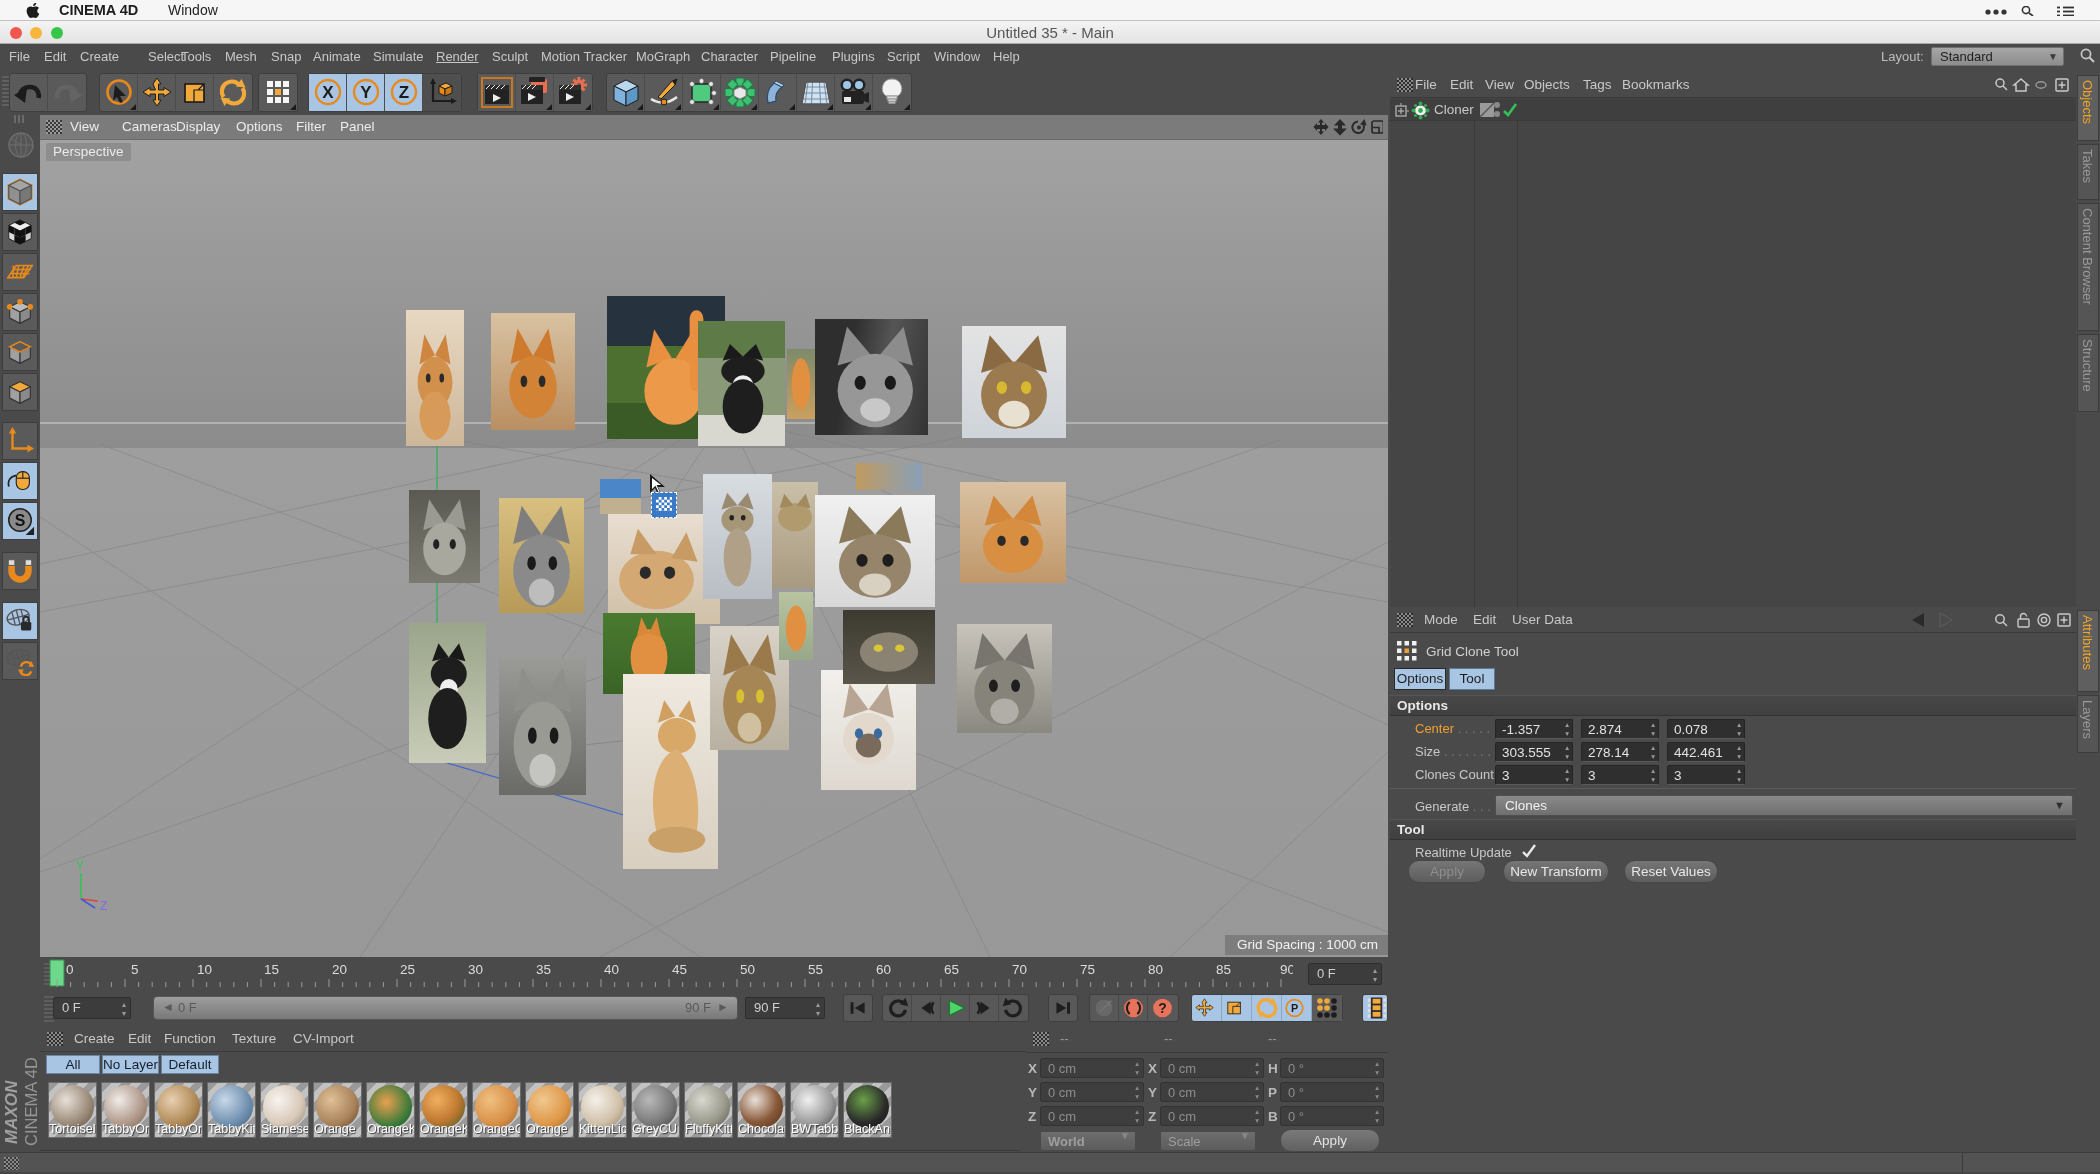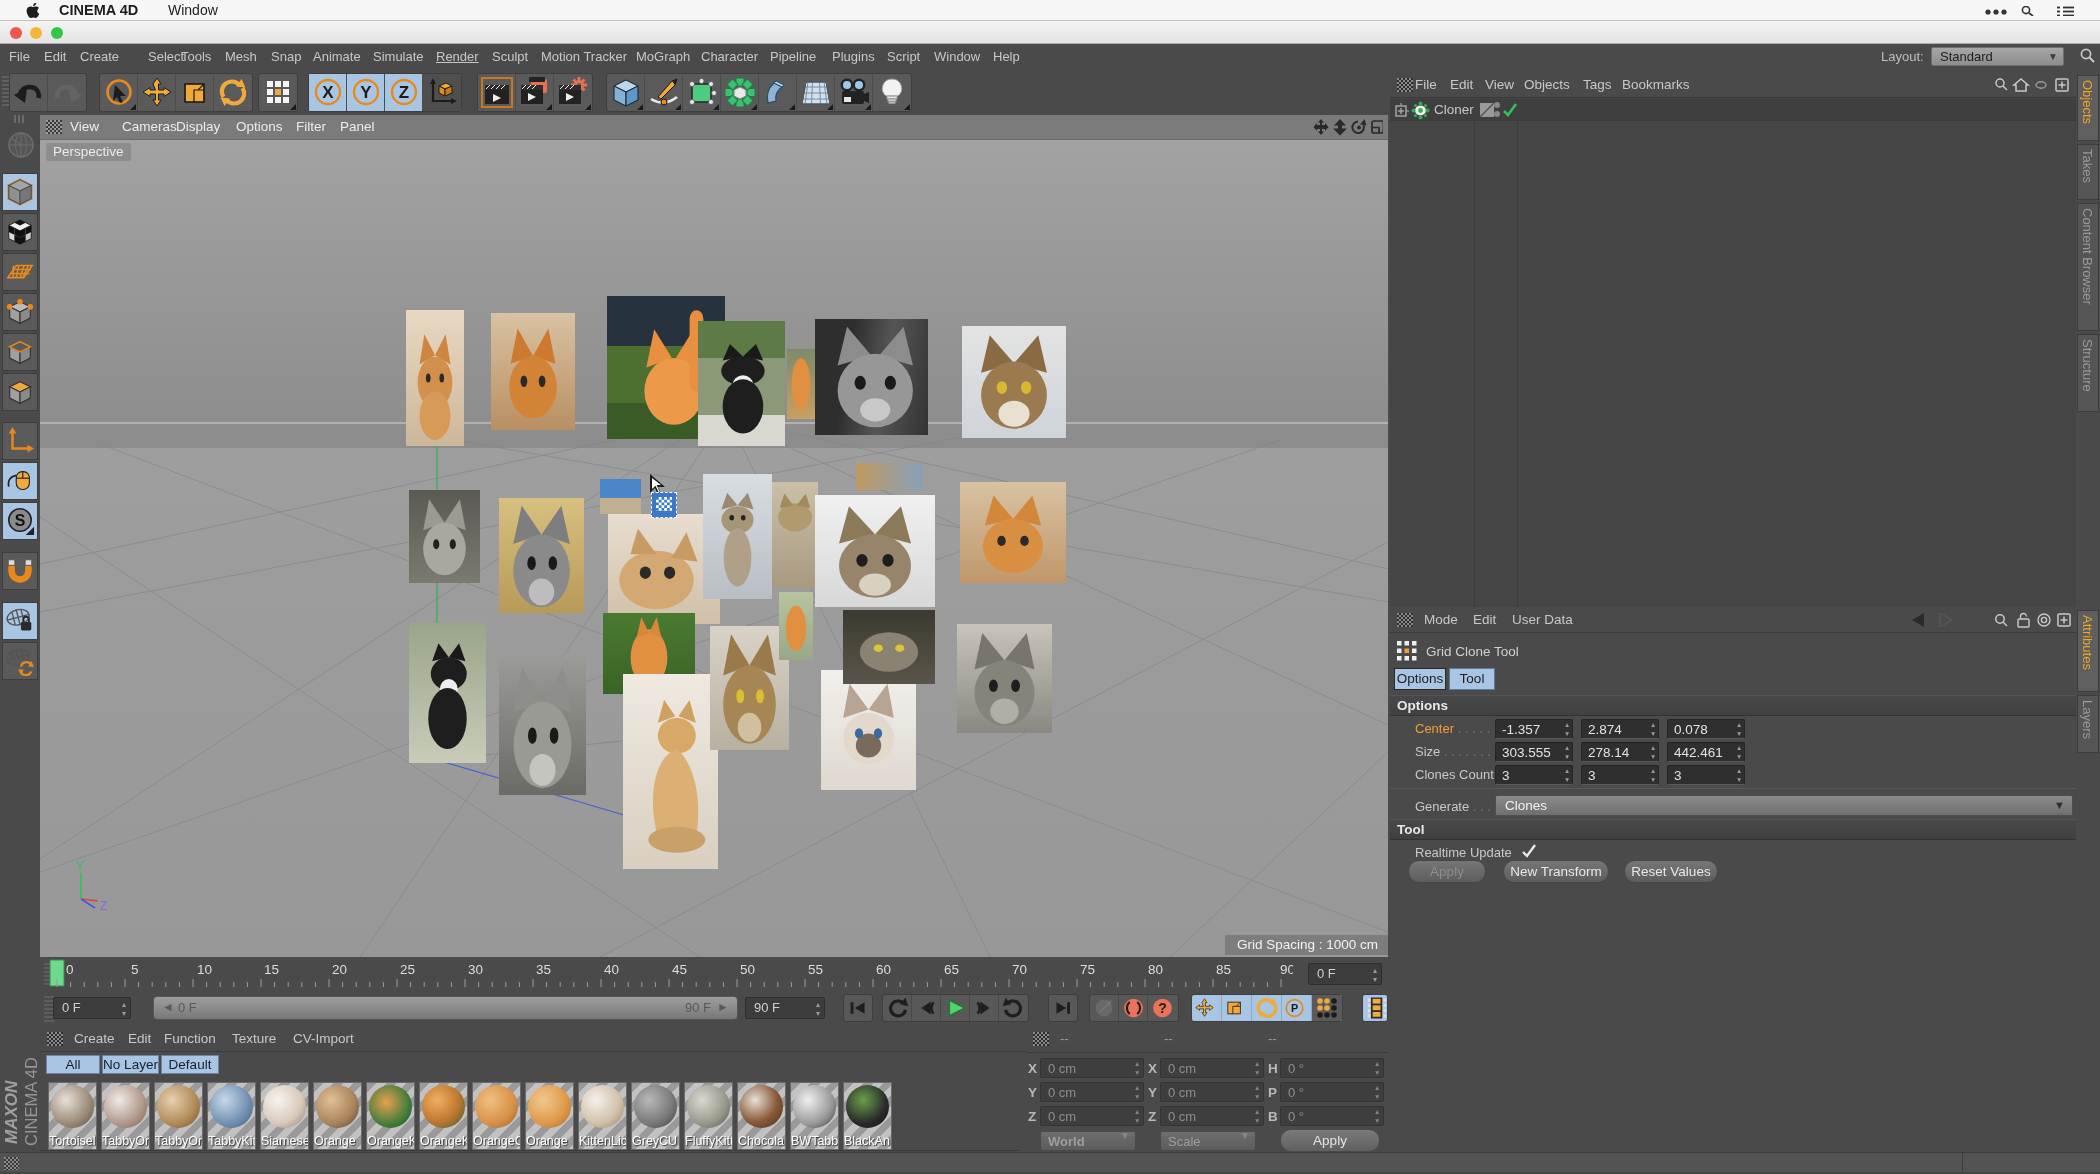--- a/index.html
+++ b/index.html
@@ -105,21 +105,21 @@
 .tpbtn2 { width:29px; height:26px; border-right:1px solid #484848; }
 .tpbtn3 { width:30px; height:26px; border-right:1px solid #8aa8c8; }
 .mtab { height:19px; background:#a9c5e4; border:1px solid #6a86a4; color:#14202e;
   font-size:13.5px; text-align:center; line-height:17px; }
 .crow { left:0; width:362px; height:24px; }
 .cl { position:absolute; top:3px; color:#b8b8b8; font-size:13.5px; font-weight:bold; }
 .cfield { position:absolute; top:0; width:104px; height:20px; background:#3e3e3e;
   border:1px solid #333; border-radius:2px; color:#8e8e8e; font-size:13px; padding:2px 0 0 7px; }
 .cfield:after { content:"\25B4\A\25BE"; white-space:pre; position:absolute; right:4px; top:1px;
   font-size:7.5px; line-height:8.5px; color:#888; }
-.thumb { position:absolute; top:55px; width:49px; height:68px;
+.thumb { position:absolute; top:55px; width:49px; height:56px;
   background:repeating-linear-gradient(135deg,#9a9a9a 0 7px,#c2c2c2 7px 14px);
   border:1px solid #6a6a6a; }
 .thumb .ball { position:absolute; left:2px; top:2px; width:43px; height:43px; border-radius:50%; }
 .thumb .nm { position:absolute; left:0; bottom:1px; width:100%; color:#fff; font-size:12.5px;
   text-shadow:1px 1px 1px #333; white-space:nowrap; overflow:hidden; }
 
 
 #statusbar { left:0; top:1152px; width:2100px; height:22px; background:#535353;
   border-top:1px solid #3c3c3c; border-bottom:2px solid #464646; }
 </style>
@@ -149,20 +149,21 @@
     <svg class="abs" style="left:26px;top:3px;" width="14" height="15" viewBox="0 0 14 15">
         <path d="M11.3 8.1c0-2 1.6-3 1.7-3.1-.9-1.4-2.4-1.6-2.9-1.6-1.2-.1-2.4.7-3 .7-.6 0-1.6-.7-2.6-.7C3.2 3.4 2 4.1 1.3 5.2-.1 7.5.9 11 2.3 12.9c.7 1 1.5 2 2.5 2 .6 0 1.4-.4 2.4-.4s1.5.4 2.5.4 1.7-.9 2.4-1.9c.8-1.1 1.1-2.2 1.1-2.2s-2-.8-2-2.7zM9.4 2.1c.5-.7.9-1.6.8-2.5-.8 0-1.7.5-2.3 1.2-.5.6-.9 1.5-.8 2.4.9.1 1.8-.4 2.3-1.1z" fill="#1d1d1d"></path>
       </svg>
     <span class="abs appname">CINEMA 4D</span>
     <span class="abs win">Window</span>
   </div>
   <div id="titlebar" class="abs">
     <span class="abs light" style="left:10px;background:#f2564c;"></span>
     <span class="abs light" style="left:30px;background:#f5b63a;"></span>
     <span class="abs light" style="left:51px;background:#35c648;"></span>
+    <span class="abs title">Untitled 35 * - Main</span>
   </div>
   <div id="appmenu" class="abs">
     <span class="m" style="left:9px;">File</span>
     <span class="m" style="left:44px;">Edit</span>
     <span class="m" style="left:80px;">Create</span>
     <span class="m" style="left:148px;">Select</span>
     <span class="m" style="left:181px;">Tools</span>
     <span class="m" style="left:225px;">Mesh</span>
     <span class="m" style="left:271px;">Snap</span>
     <span class="m" style="left:313px;">Animate</span>

